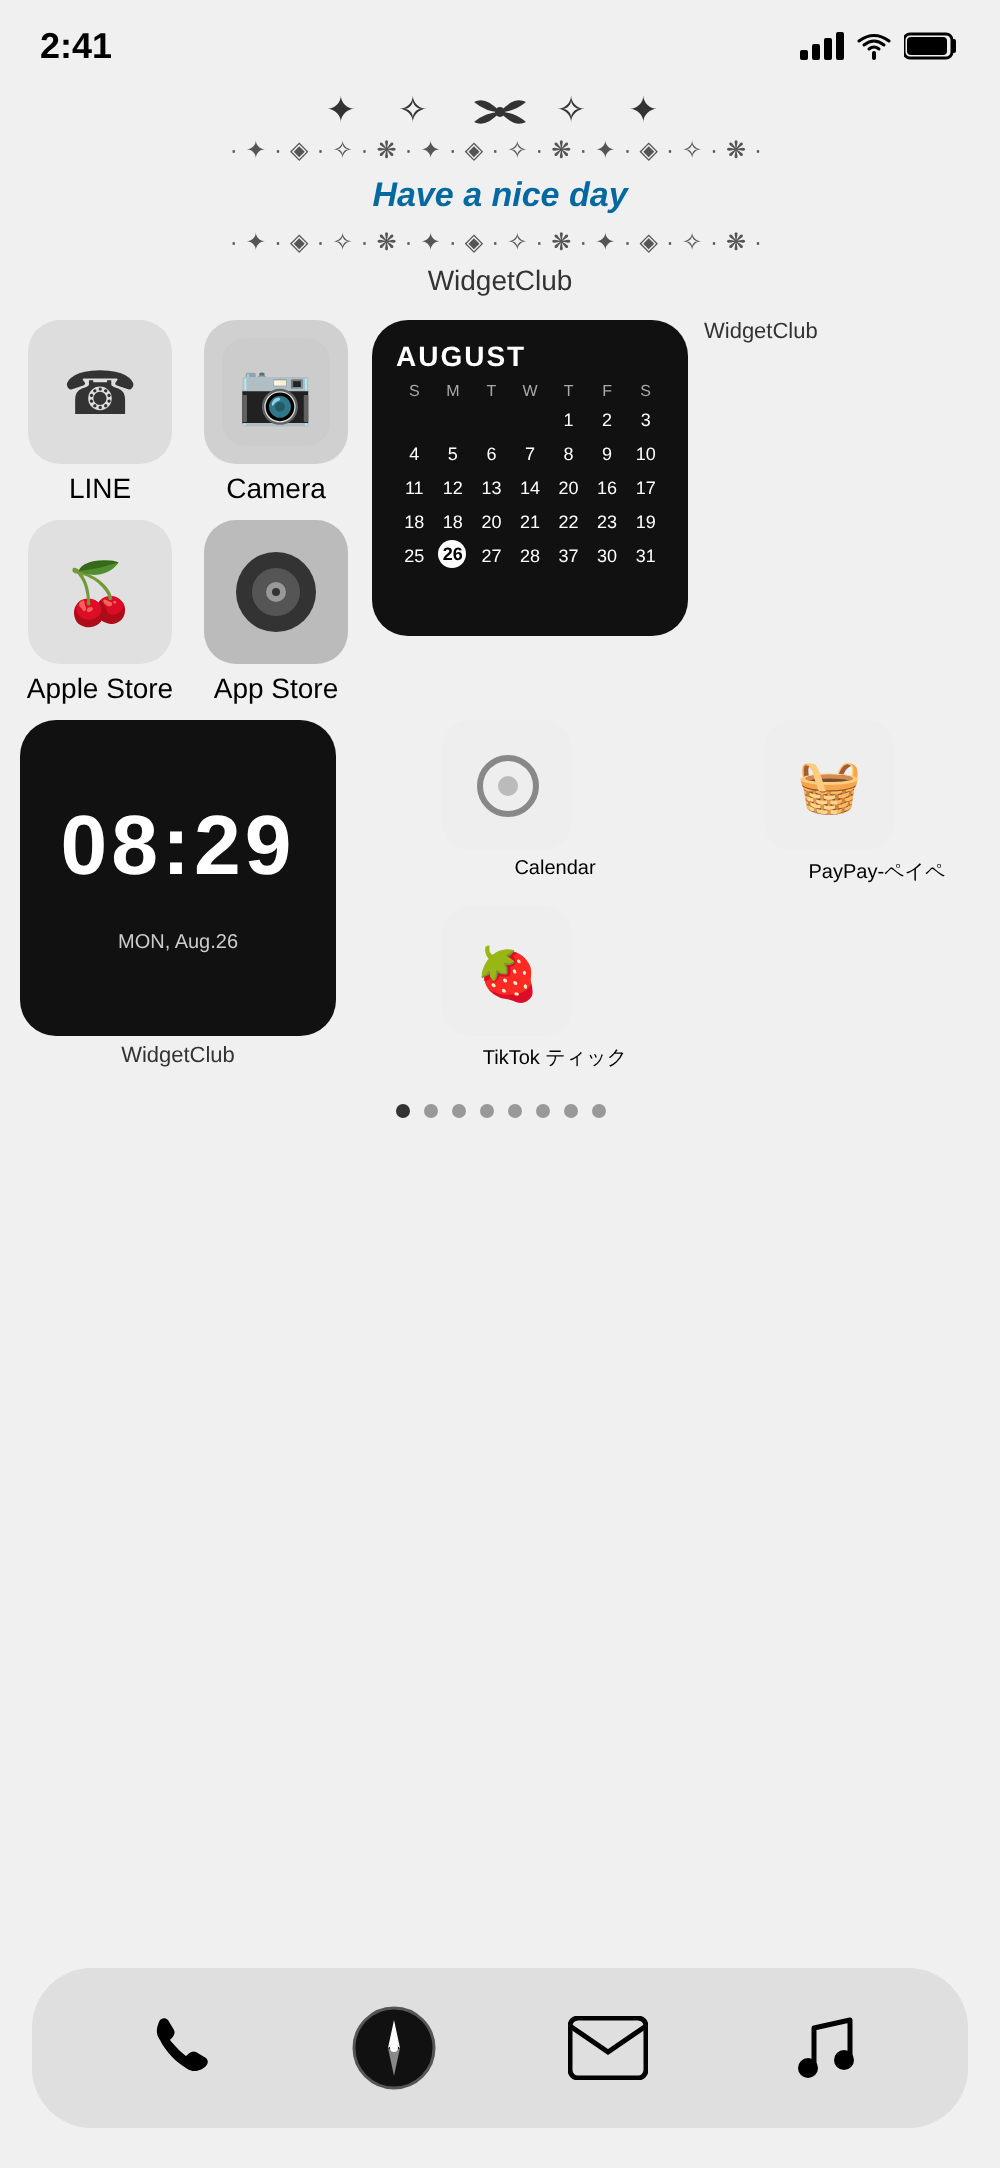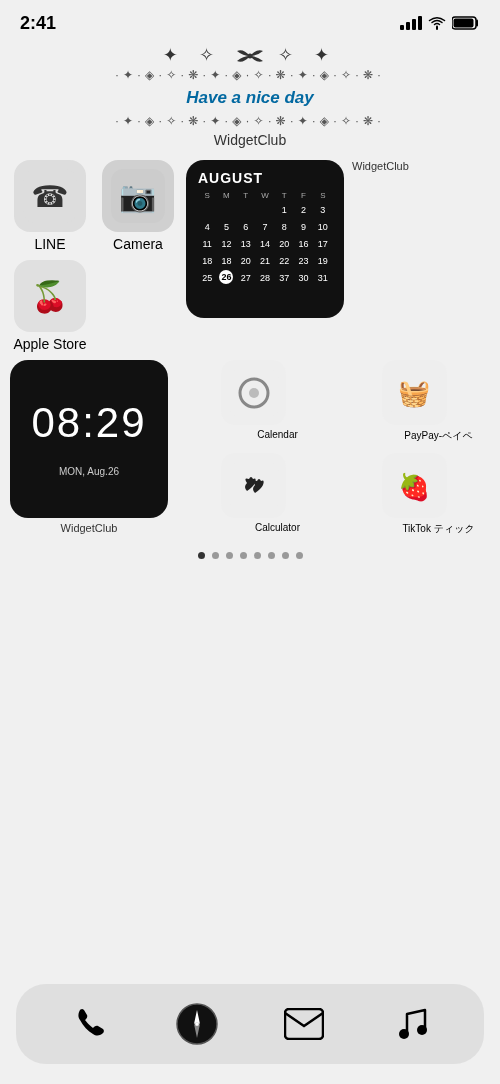--- a/index.html
+++ b/index.html
@@ -156,21 +156,21 @@
       color: #fff;
       width: 158px;
       height: 158px;
       display: flex;
       flex-direction: column;
       align-items: center;
       justify-content: center;
     }
     .clock-time {
       font-size: 42px;
-      font-weight: 400;
+      font-weight: 700;
       letter-spacing: 2px;
       line-height: 1;
     }
     .clock-date {
       font-size: 10px;
       margin-top: 22px;
       color: #ccc;
     }
 
     
@@ -328,20 +328,32 @@
     <div class="app-icon">
       <div class="app-icon-img" style="background:#e0e0e0;">
         <svg width="54" height="54" viewBox="0 0 54 54">
           <rect width="54" height="54" rx="12" fill="#e0e0e0"></rect>
           <text x="27" y="38" font-size="30" text-anchor="middle">🍒</text>
         </svg>
       </div>
       <span class="app-icon-label">Apple Store</span>
     </div>
 
+    <div class="app-icon">
+      <div class="app-icon-img" style="background:#bbb;">
+        <svg width="54" height="54" viewBox="0 0 54 54">
+          <rect width="54" height="54" rx="12" fill="#bbb"></rect>
+          <circle cx="27" cy="27" r="20" fill="#333"></circle>
+          <circle cx="27" cy="27" r="12" fill="#555"></circle>
+          <circle cx="27" cy="27" r="5" fill="#999"></circle>
+          <circle cx="27" cy="27" r="2" fill="#333"></circle>
+        </svg>
+      </div>
+      <span class="app-icon-label">App Store</span>
+    </div>
   </div>
 
   <div style="flex:1; display:flex; align-items:flex-start; gap:8px;">
     <div class="calendar-widget">
       <div class="cal-month">AUGUST</div>
       <div class="cal-grid">
         <div class="cal-day-header">S</div>
         <div class="cal-day-header">M</div>
         <div class="cal-day-header">T</div>
         <div class="cal-day-header">W</div>
@@ -420,31 +432,20 @@
     <div class="small-app-icon">
       <div class="small-icon-img" style="background:#eee;">
         <svg width="50" height="50" viewBox="0 0 50 50">
           <rect width="50" height="50" rx="12" fill="#eee"></rect>
           <text x="25" y="34" font-size="26" text-anchor="middle">🧺</text>
         </svg>
       </div>
       <span class="small-icon-label">PayPay-ペイペ</span>
     </div>
 
-    <div class="small-app-icon">
-      <div class="small-icon-img" style="background:#eee;">
-        <svg width="50" height="50" viewBox="0 0 50 50">
-          <rect width="50" height="50" rx="12" fill="#eee"></rect>
-
-          <path d="M18 22 Q14 16 20 18 Q22 14 24 18 Q28 16 26 22 Q24 26 18 30 Q14 26 18 22Z" fill="#222"></path>
-          <path d="M26 24 Q22 18 28 20 Q30 16 32 20 Q36 18 34 24 Q32 28 26 32 Q22 28 26 24Z" fill="#222"></path>
-        </svg>
-      </div>
-      <span class="small-icon-label">Calculator</span>
-    </div>
 
     <div class="small-app-icon">
       <div class="small-icon-img" style="background:#eee;">
         <svg width="50" height="50" viewBox="0 0 50 50">
           <rect width="50" height="50" rx="12" fill="#eee"></rect>
           <text x="25" y="35" font-size="26" text-anchor="middle">🍓</text>
         </svg>
       </div>
       <span class="small-icon-label">TikTok ティック</span>
     </div>

